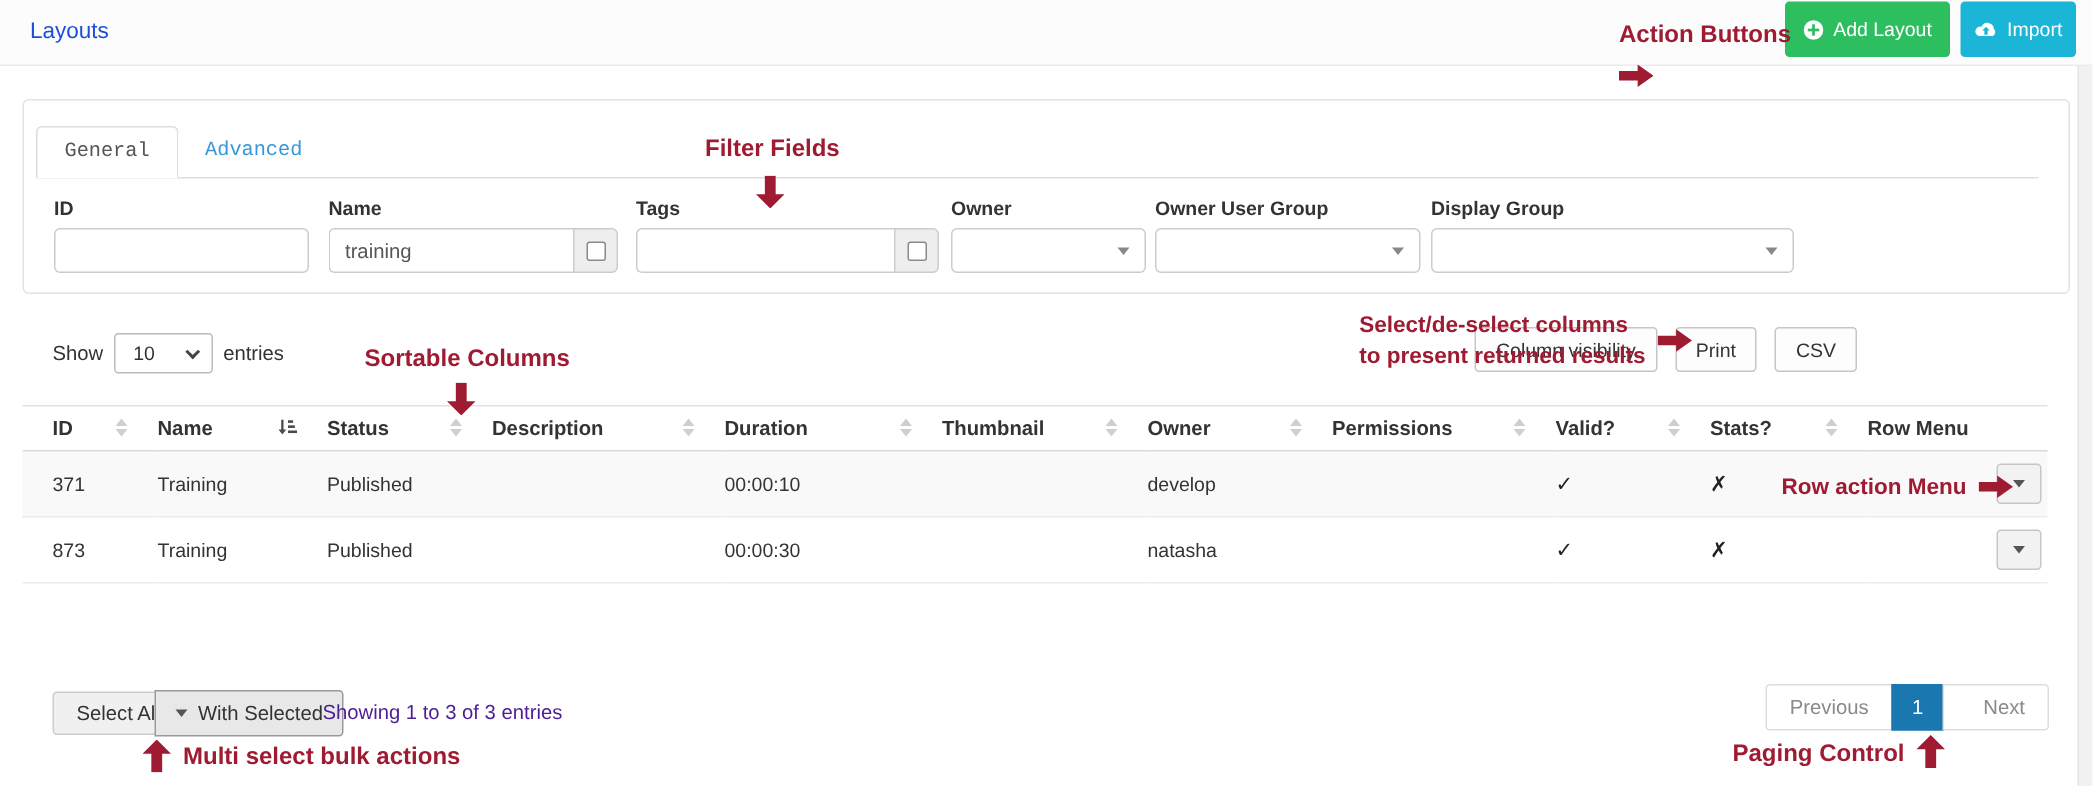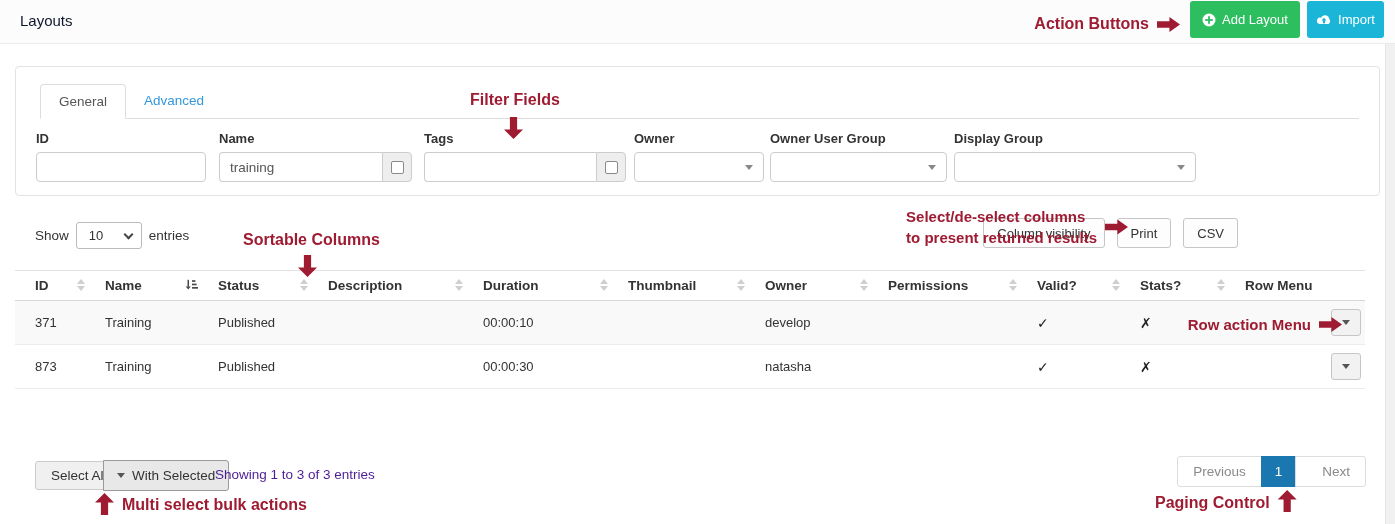--- a/index.html
+++ b/index.html
@@ -3,35 +3,35 @@
 <meta charset="utf-8">
 <style>
   * { box-sizing: border-box; margin: 0; padding: 0; }
   html,body { width:1395px; height:524px; background:#fff; overflow:hidden;
     font-family:"Liberation Sans","DejaVu Sans",sans-serif; }
   #app { position:relative; width:1395px; height:524px; background:#fff; }
 
   
   .topbar { position:absolute; left:0; top:0; width:1395px; height:44px;
     background:#fcfcfc; border-bottom:1px solid #ebebeb; }
-  .page-title { position:absolute; left:20px; top:0; line-height:42px; font-size:15px; color:#0f172a; }
+  .page-title { position:absolute; left:20px; top:0; line-height:42px; font-size:15px; color:#1d4ed8; }
   .btn-top { position:absolute; top:1px; height:37px; border:none; border-radius:3px;
     color:#fff; font-size:13px; font-family:inherit; display:flex; align-items:center;
     justify-content:center; gap:6px; cursor:pointer; }
   .btn-add { right:95px; width:110px; background:#2dbe60; }
   .btn-import { right:11px; width:77px; background:#1bb5d8; }
 
   
   .scrollbar-track { position:absolute; right:0; top:44px; width:10px; height:480px;
     background:#f1f1f1; border-left:1px solid #e6e6e6; }
 
   
   .filter-panel { position:absolute; left:15px; top:66px; width:1365px; height:130px;
     background:#fff; border:1px solid #e3e3e3; border-radius:4px; }
-  .tabs { margin:17px 20px 0 24px; border-bottom:1px solid #ddd; display:flex; height:35px; }
+  .tabs { margin:17px 20px 0 8px; border-bottom:1px solid #ddd; display:flex; height:35px;font-family:Liberation Mono, monospace; }
   .tab { font-size:13.5px; padding:9px 18px; cursor:pointer; }
   .tab.active { background:#fff; color:#555; border:1px solid #ddd; border-bottom:1px solid #fff;
     border-radius:4px 4px 0 0; margin-bottom:-1px; }
   .tab.inactive { color:#3498db; }
   .fields { display:flex; padding:12px 20px 0 20px; }
   .field { display:flex; flex-direction:column; }
   .field label { font-size:13px; font-weight:bold; color:#333; margin-bottom:6px; }
   .f-id { width:170px; margin-right:13px; }
   .f-name { width:193px; margin-right:12px; }
   .f-tags { width:202px; margin-right:8px; }
@@ -111,21 +111,21 @@
   .ann-2line { text-align:left; line-height:21px; }
 </style>
 </head>
 <body>
 
 <div id="app">
 
   <div class="topbar">
     <div class="page-title">Layouts</div>
 
-    <div class="ann" style="right:215px; top:15px;">
+    <div class="ann" style="right:201px; top:15px;flex-direction:column;">
       <span class="ann-text-lg">Action Buttons</span>
       <span class="arrow-right" style="margin-top:1px;"></span>
     </div>
 
     <button class="btn-top btn-add">
       <span style="display:flex;">
         <svg width="14" height="14" viewBox="0 0 14 14">
             <circle cx="7" cy="7" r="6.5" fill="#fff"></circle>
             <rect x="6.1" y="3.2" width="1.8" height="7.6" fill="#2dbe60"></rect>
             <rect x="3.2" y="6.1" width="7.6" height="1.8" fill="#2dbe60"></rect>

